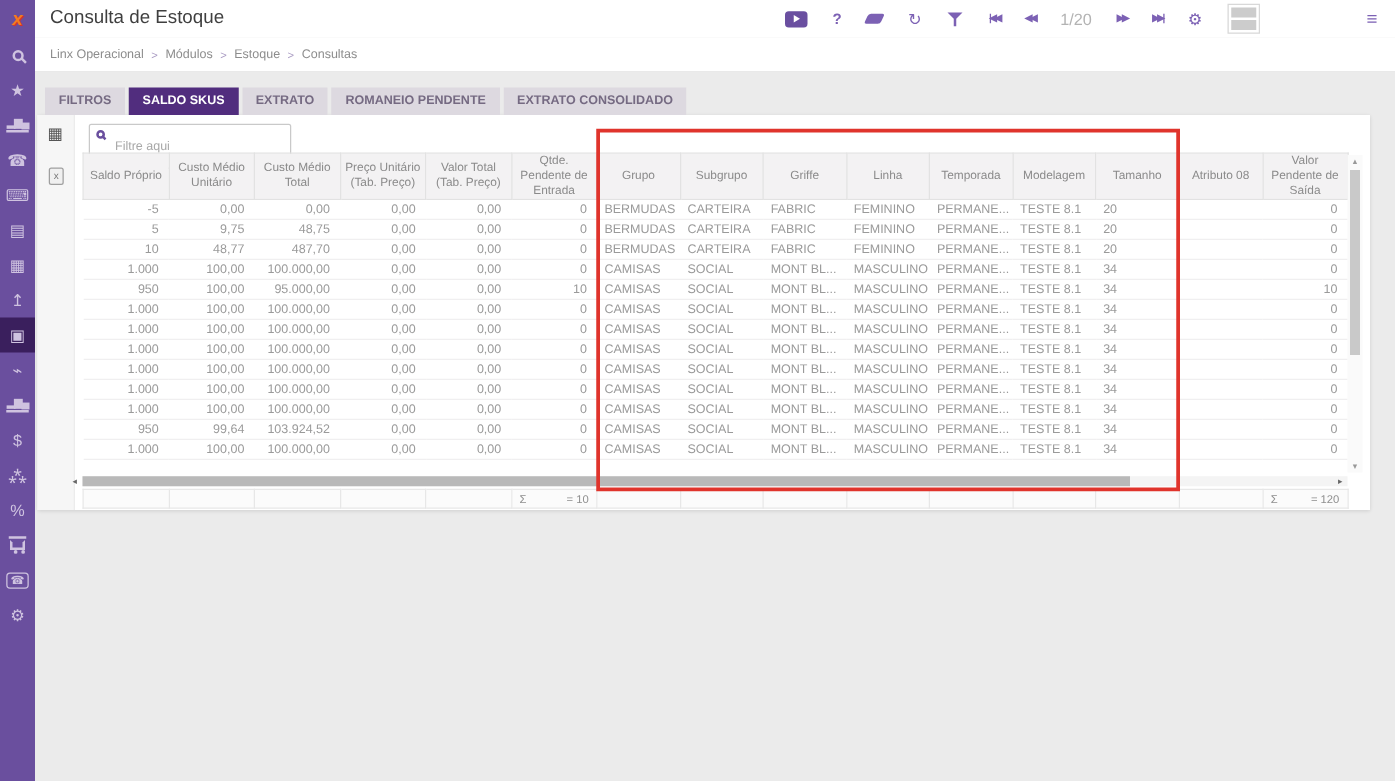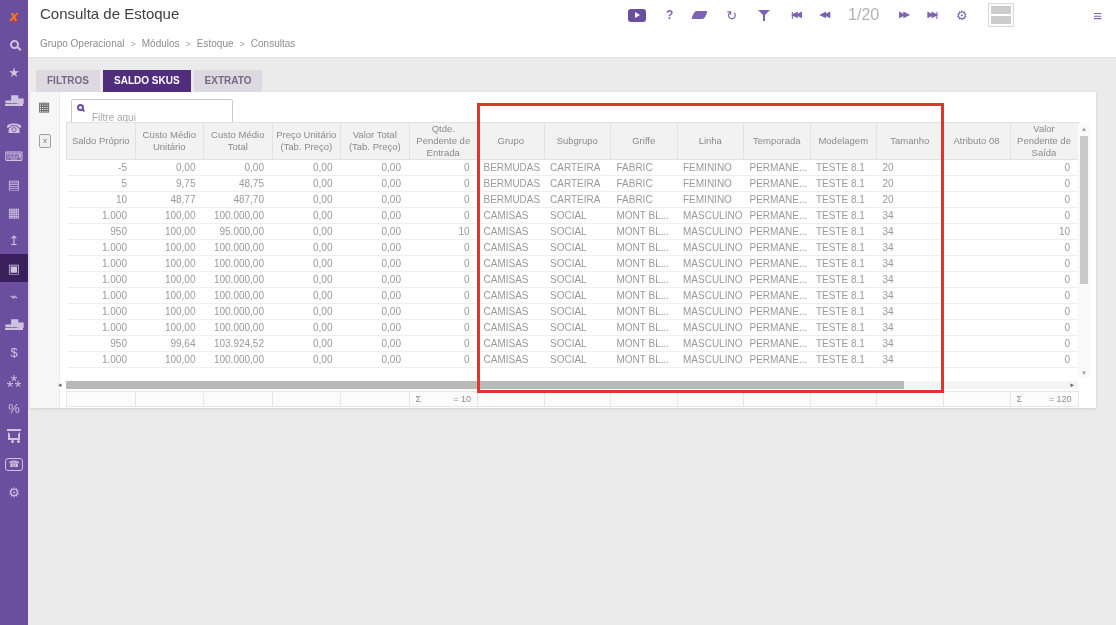--- a/index.html
+++ b/index.html
@@ -34,21 +34,21 @@
   .tb-help { font-weight:bold; font-size:12px; }
   .play-btn { width:18px; height:13px; background:#6a4fa0; border-radius:3px; position:relative; cursor:pointer; }
   .play-btn::after { content:""; position:absolute; left:7px; top:3px; border-left:5px solid #fff;
     border-top:3.5px solid transparent; border-bottom:3.5px solid transparent; }
   .eraser { width:13px; height:8px; background:#7c61b4; transform:skewX(-25deg); border-radius:2px; cursor:pointer; }
   .funnel { position:relative; width:14px; height:13px; cursor:pointer; }
   .funnel::before { content:""; position:absolute; left:1px; top:1px; border-left:6px solid transparent;
     border-right:6px solid transparent; border-top:6px solid #7c61b4; }
   .funnel::after { content:""; position:absolute; left:6px; top:6px; width:2px; height:6px; background:#7c61b4; }
   .nav-glyph { font-size:8px; letter-spacing:-2px; font-weight:bold; }
-  .page-ind { color:#b3b3b3; font-size:16px;text-align:right; }
+  .page-ind { color:#b3b3b3; font-size:13px;text-align:right; }
   .layout-thumb { width:26px; height:24px; border:1px solid #d8d8d8; background:#fff; padding:2px; cursor:pointer; }
   .layout-thumb div { height:8px; background:#ccc; margin-bottom:2px; }
   .menu-ic { position:absolute; right:14px; top:7px; color:#7c61b4; font-size:15px; font-weight:bold; cursor:pointer; }
 
   
   .crumb-bar { position:absolute; left:28px; top:30px; right:0; height:28px; background:#fff;
     border-bottom:1px solid #e2e2e2; display:flex; align-items:center; padding-left:12px;
     font-size:10px; color:#8d8d8d; gap:6px; z-index:29; }
   .crumb { cursor:pointer; }
   .crumb-sep { color:#a89ac2; font-size:9px; }
@@ -179,33 +179,35 @@
     <span class="tb-ic">⚙</span>
     <span class="layout-thumb">
         <div></div>
         <div></div>
       </span>
   </div>
   <div class="menu-ic">≡</div>
 </div>
 
 <div class="crumb-bar">
-  <span class="crumb">Grupo Operacional</span>
+  <span class="crumb">Linx Operacional</span>
   <span class="crumb-sep">&gt;</span>
   <span class="crumb">Módulos</span>
   <span class="crumb-sep">&gt;</span>
   <span class="crumb">Estoque</span>
   <span class="crumb-sep">&gt;</span>
   <span class="crumb">Consultas</span>
 </div>
 
 <div class="tabs">
   <div class="tab">FILTROS</div>
   <div class="tab active">SALDO SKUS</div>
   <div class="tab">EXTRATO</div>
+  <div class="tab">ROMANEIO PENDENTE</div>
+  <div class="tab">EXTRATO CONSOLIDADO</div>
 </div>
 
 <div class="card">
   <div class="gutter">
     <span class="grid-ic">▦</span>
     <span class="excel-ic"></span>
   </div>
 
   <div class="filter-box">
     <input class="filter-input" type="text" placeholder="Filtre aqui" style="">

